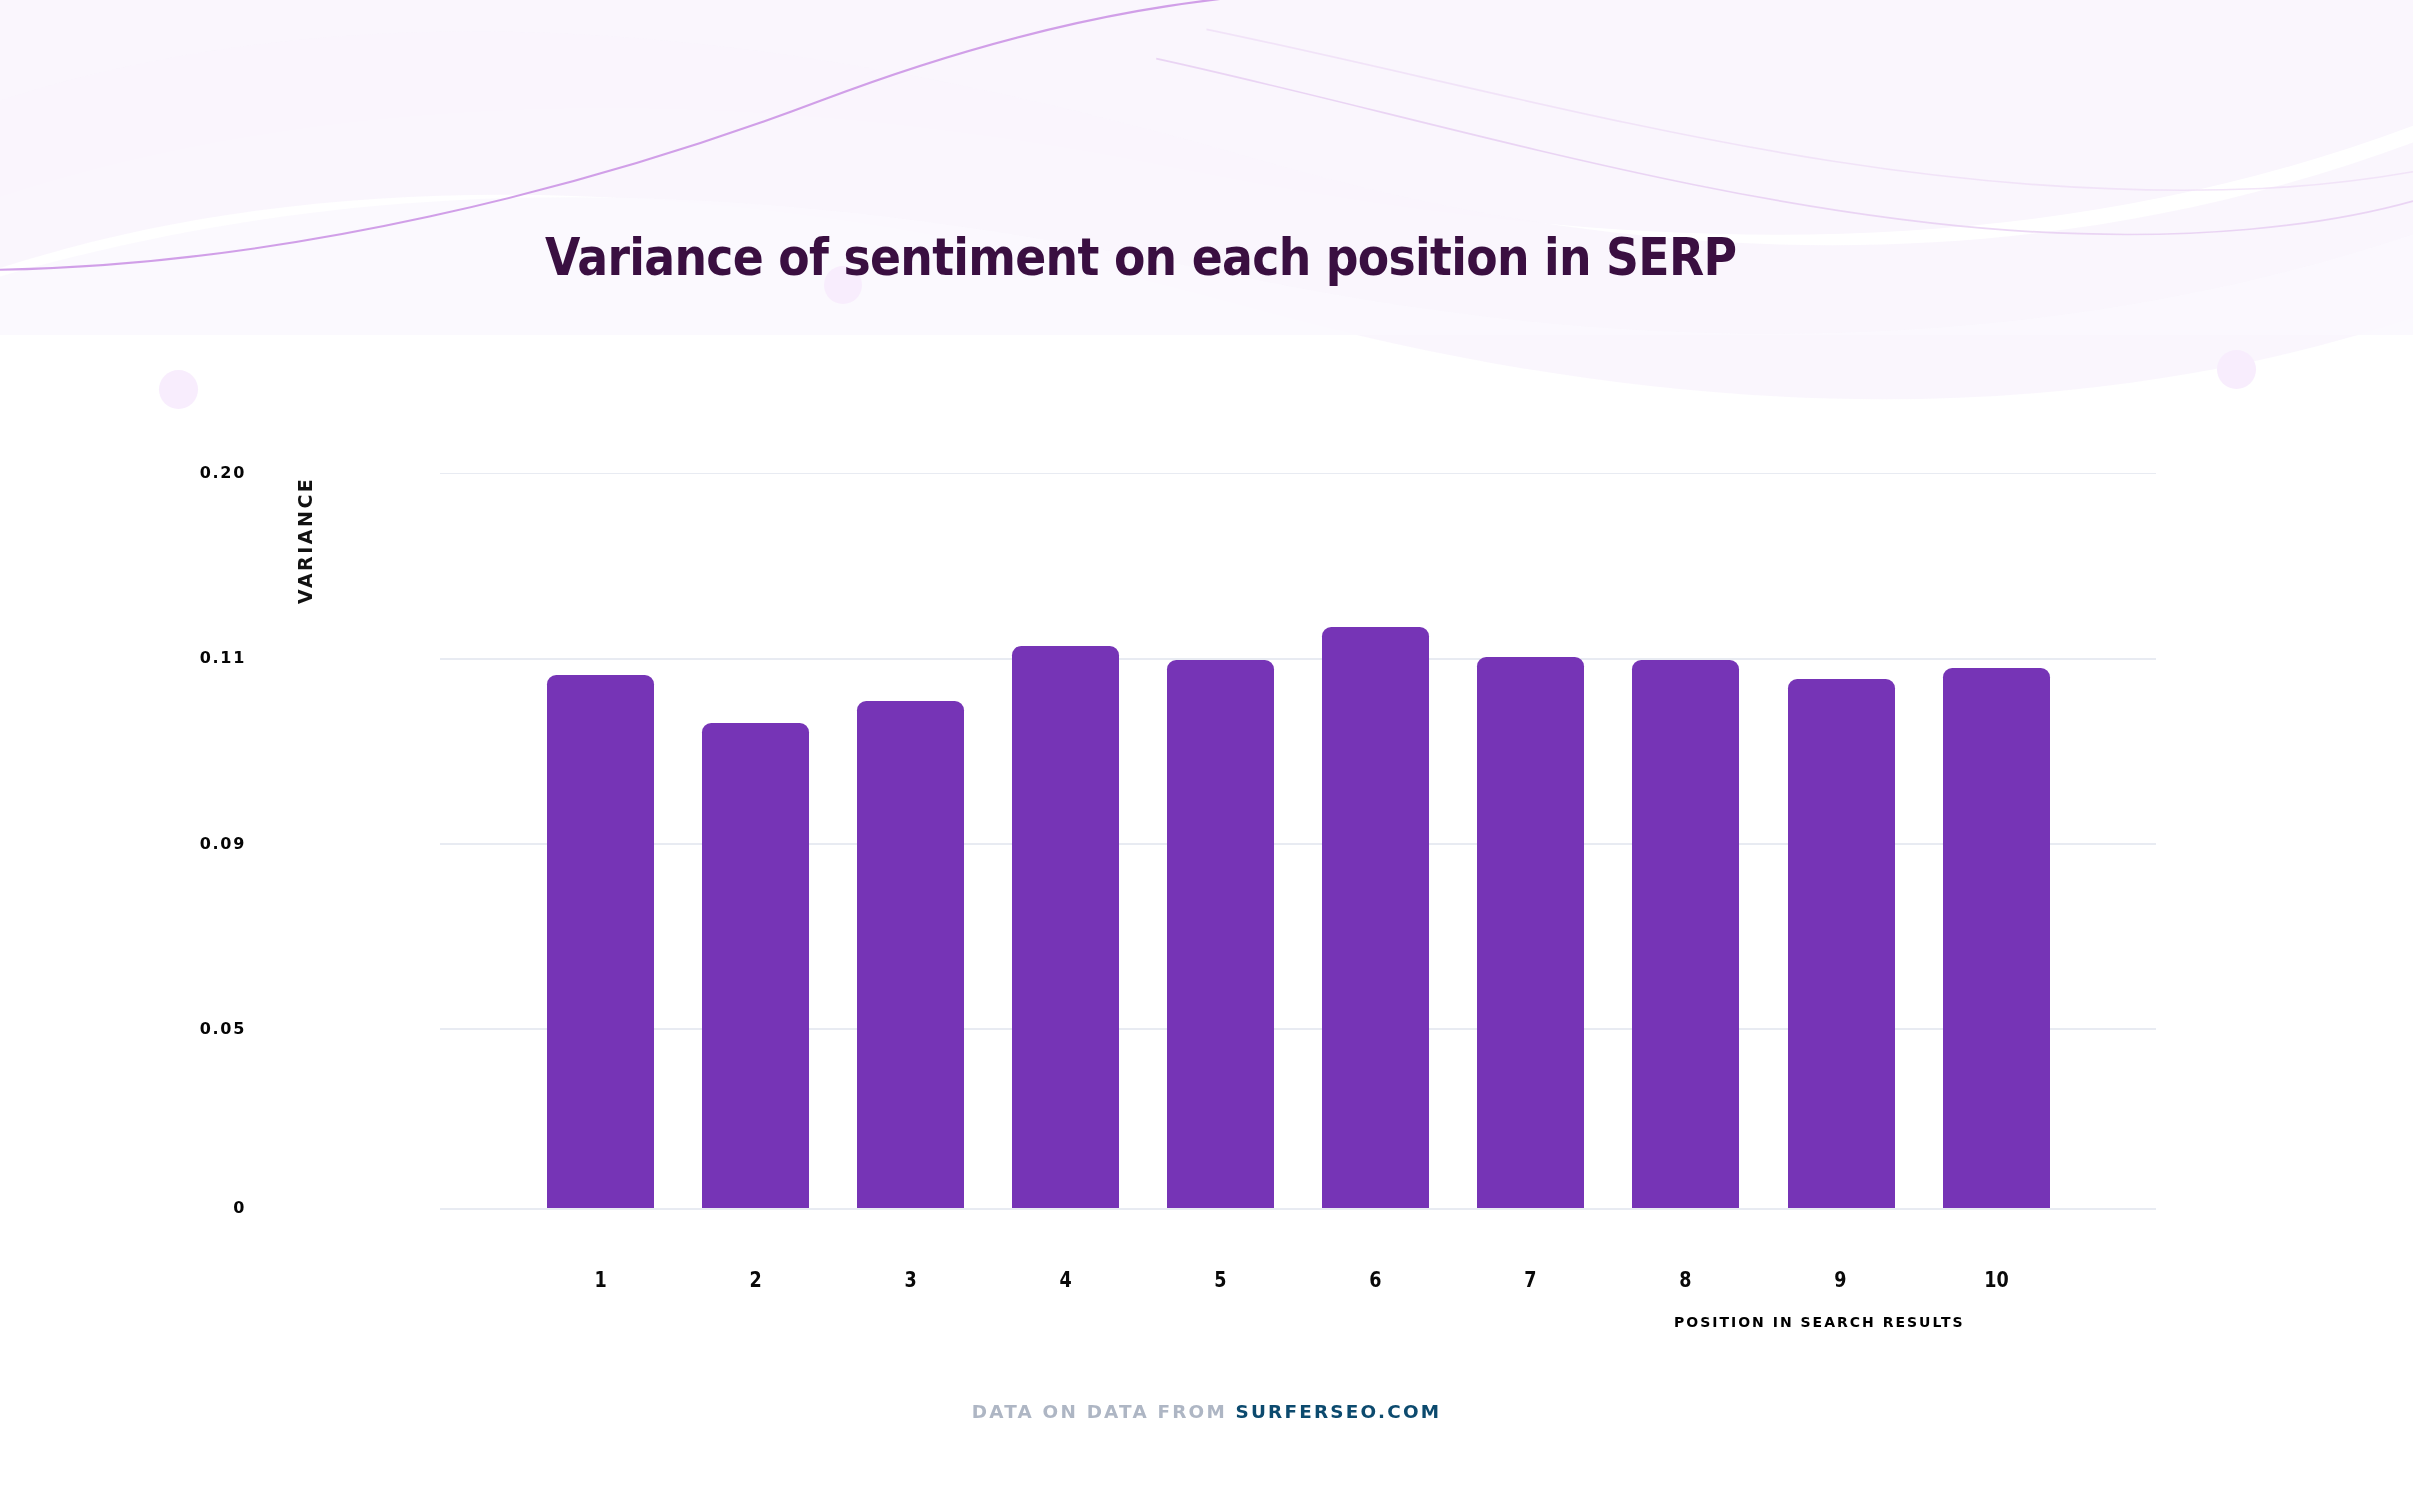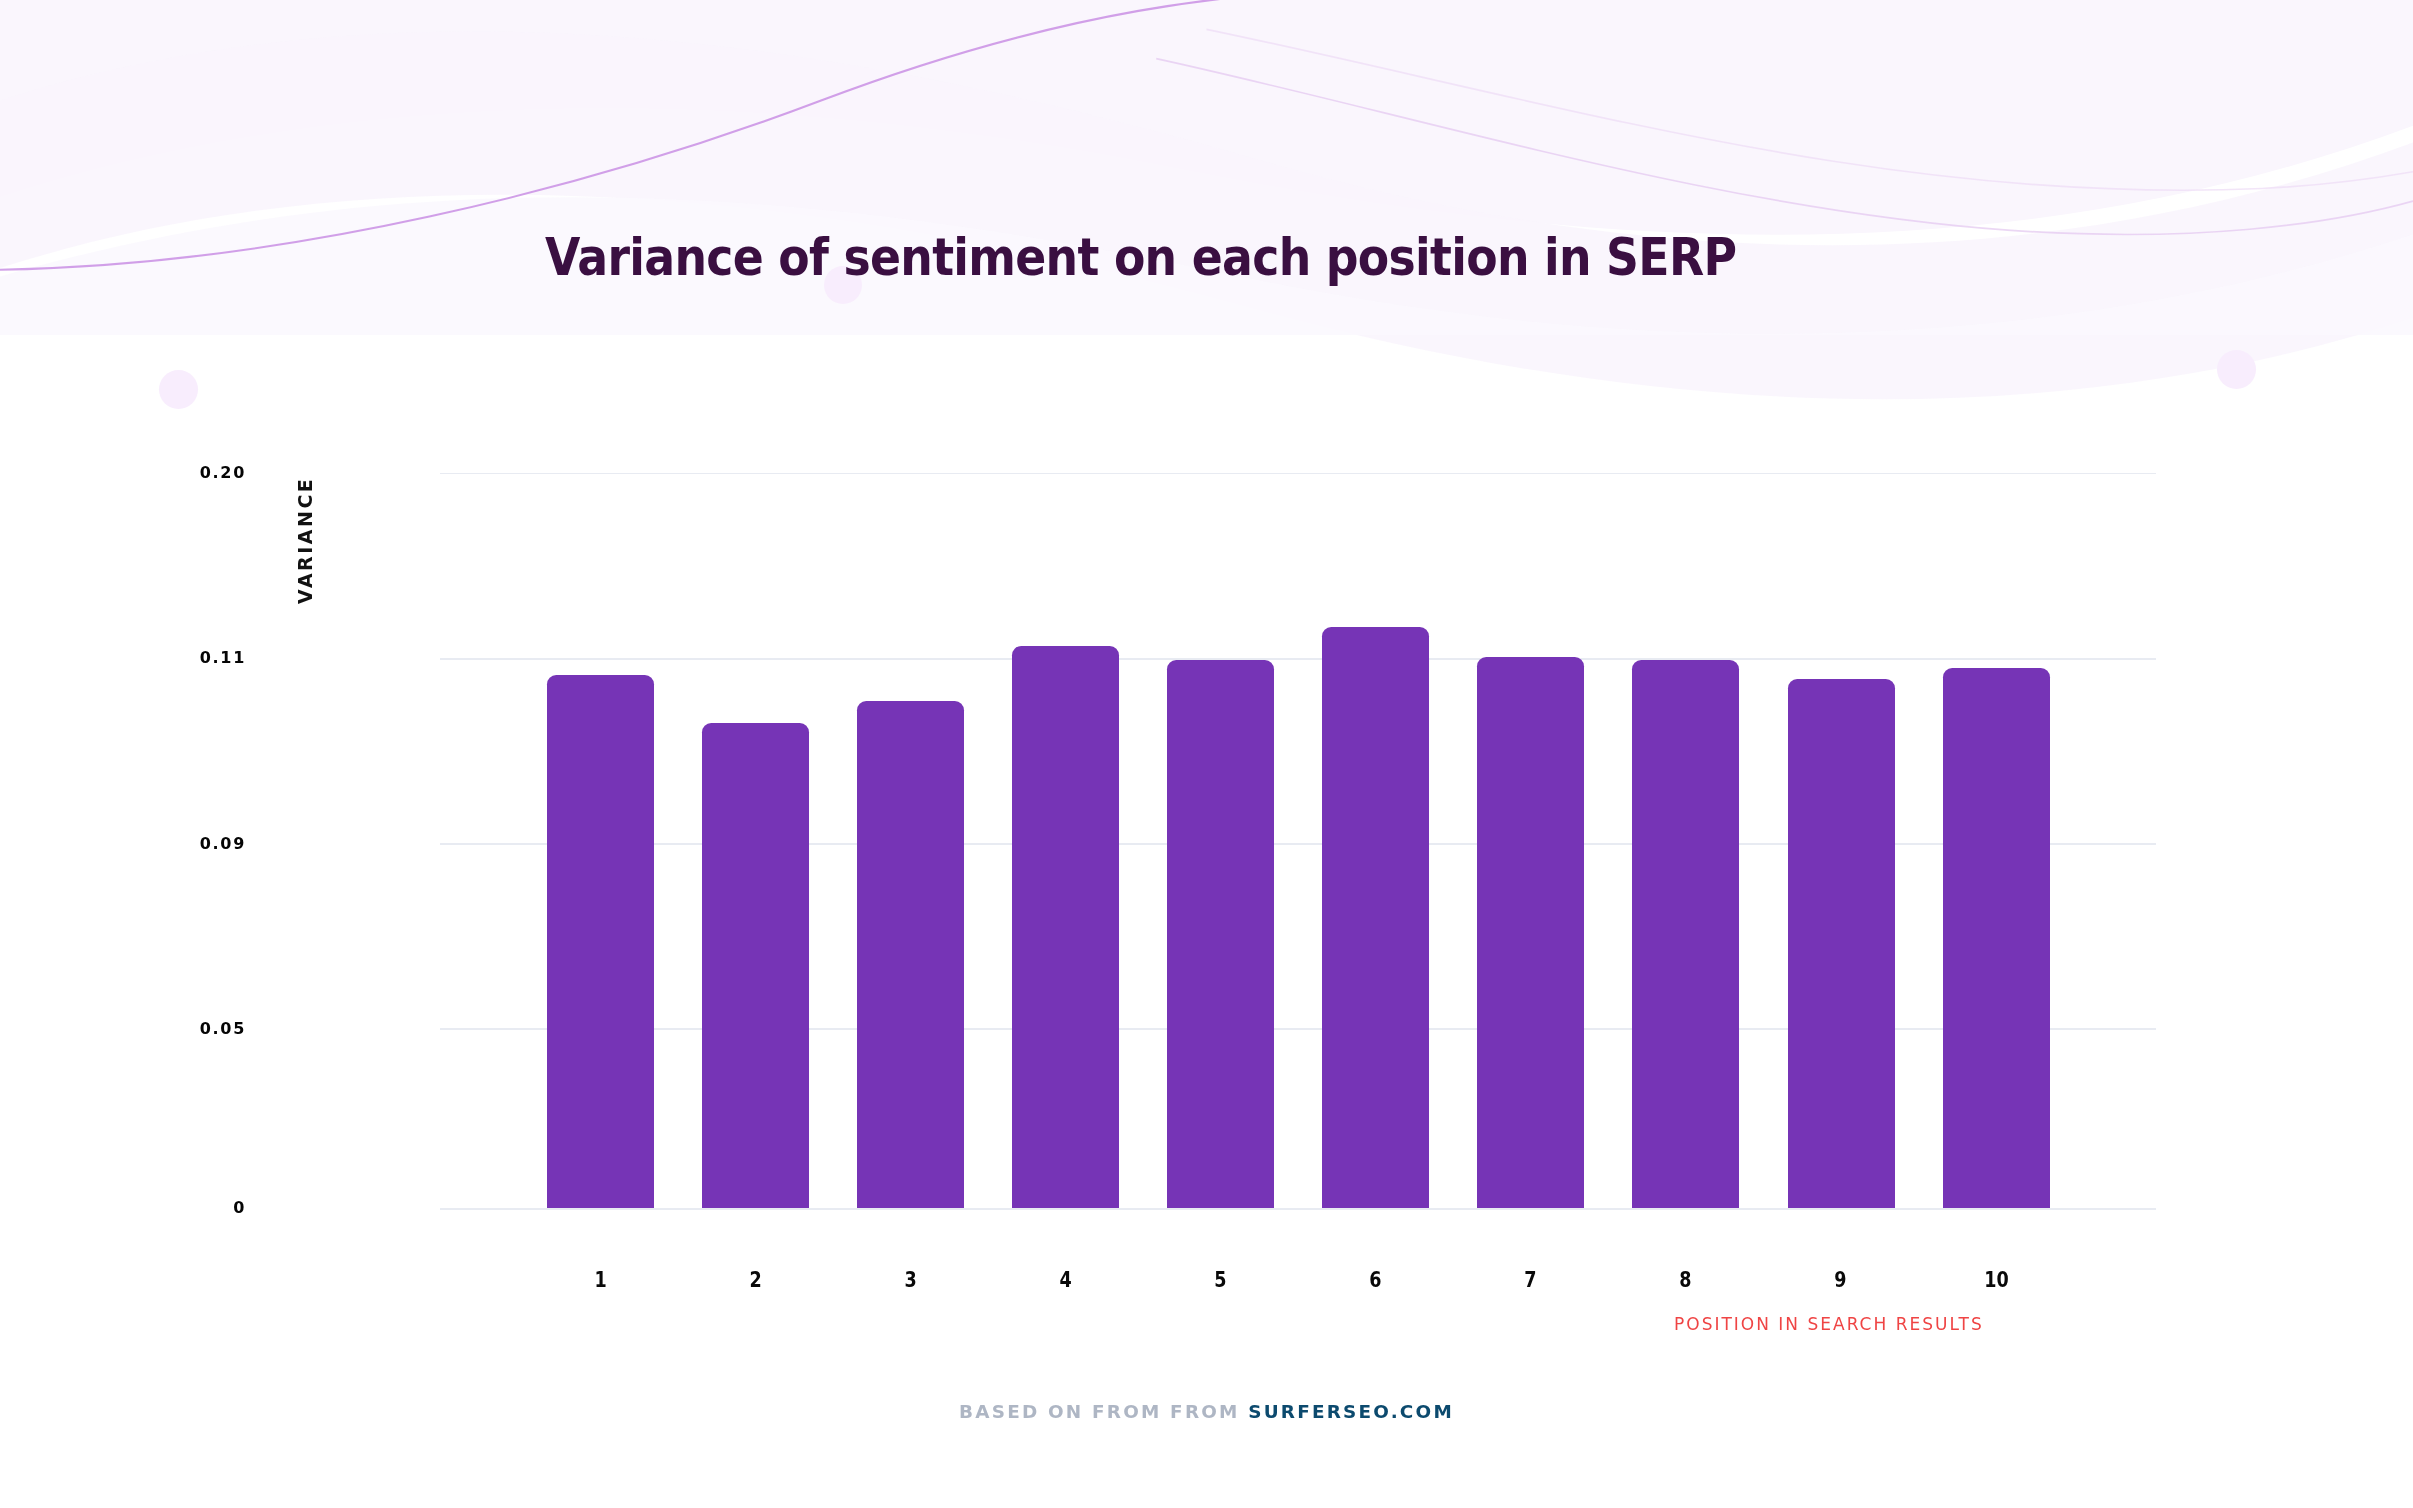--- a/index.html
+++ b/index.html
@@ -124,24 +124,24 @@
     font-size: 22px;
     color: #090909;
     transform: scaleX(0.8);
   }
 
   #x-axis-title {
     position: absolute;
     left: 1674px;
     top: 1301px;
     font-family: "DejaVu Sans", sans-serif;
-    font-weight: normal;
-    font-size: 17px;
+    font-weight: bold;
+    font-size: 14px;
     letter-spacing: 2px;
-    color: #ef4444;
+    color: #000000;
     white-space: nowrap;
   }
 
   #footer-note {
     position: absolute;
     left: 0;
     top: 1388px;
     width: 2413px;
     text-align: center;
     font-family: "DejaVu Sans", sans-serif;
@@ -211,18 +211,18 @@
   <div class="x-tick-label" style="left:1167px;">5</div>
   <div class="x-tick-label" style="left:1322px;">6</div>
   <div class="x-tick-label" style="left:1477px;">7</div>
   <div class="x-tick-label" style="left:1632px;">8</div>
   <div class="x-tick-label" style="left:1787px;">9</div>
   <div class="x-tick-label" style="left:1943px;">10</div>
 
   <div id="x-axis-title">POSITION IN SEARCH RESULTS</div>
 
   <div id="footer-note">
-    <span id="footer-prefix">BASED ON FROM FROM</span>
+    <span id="footer-prefix">DATA ON DATA FROM</span>
     <span id="footer-source">SURFERSEO.COM</span>
   </div>
 
 </div>
 
 
 </body></html>

